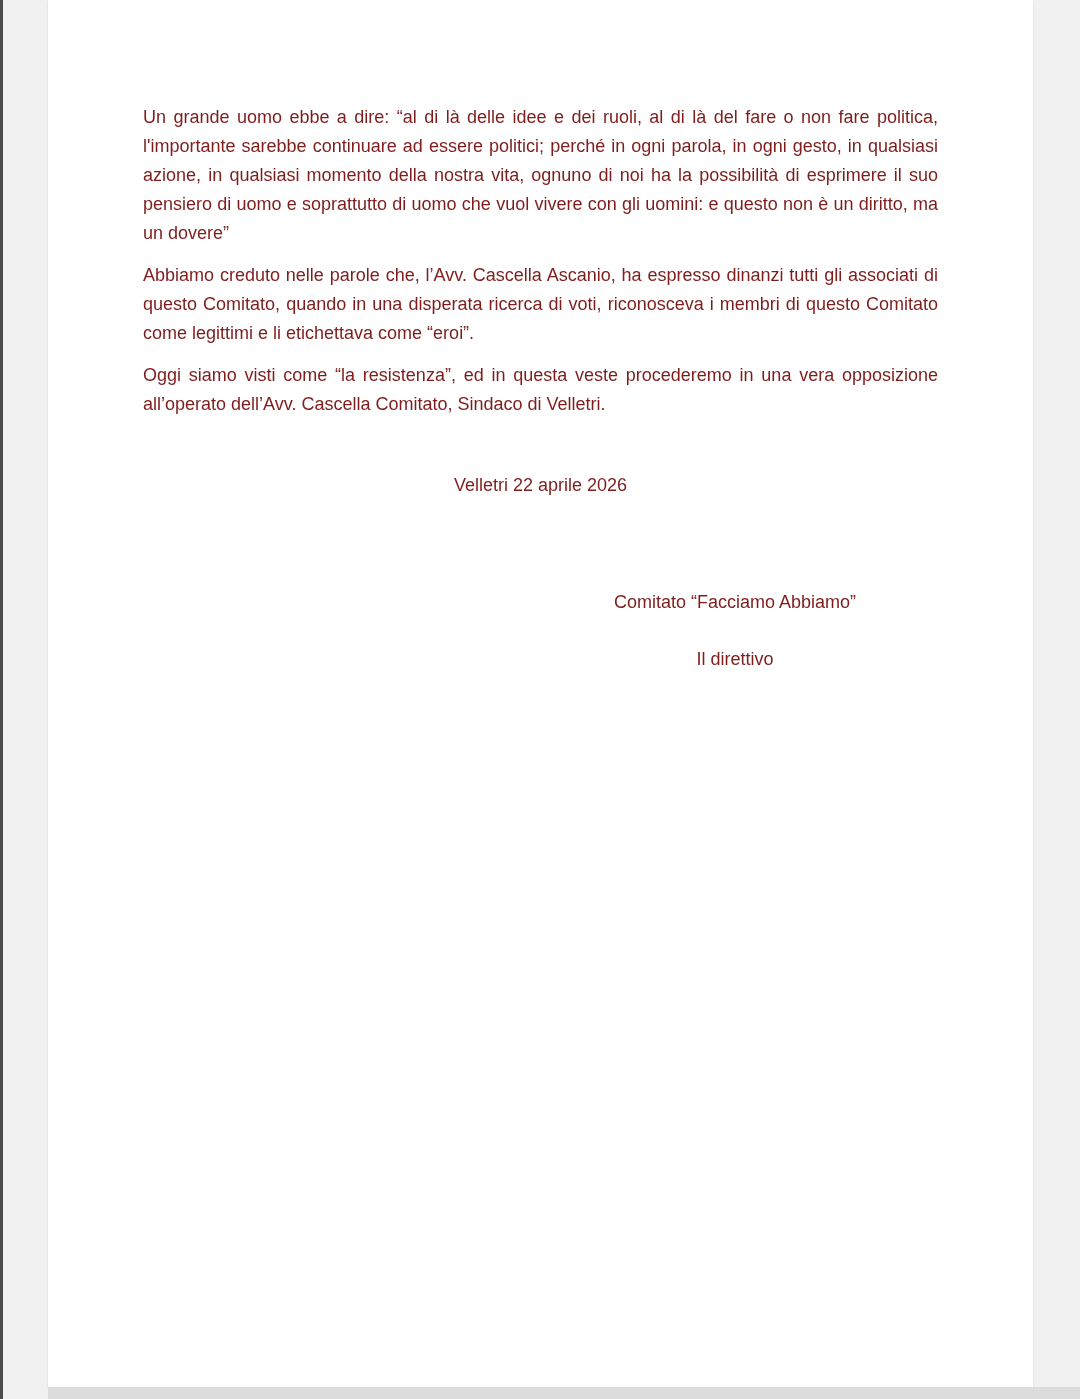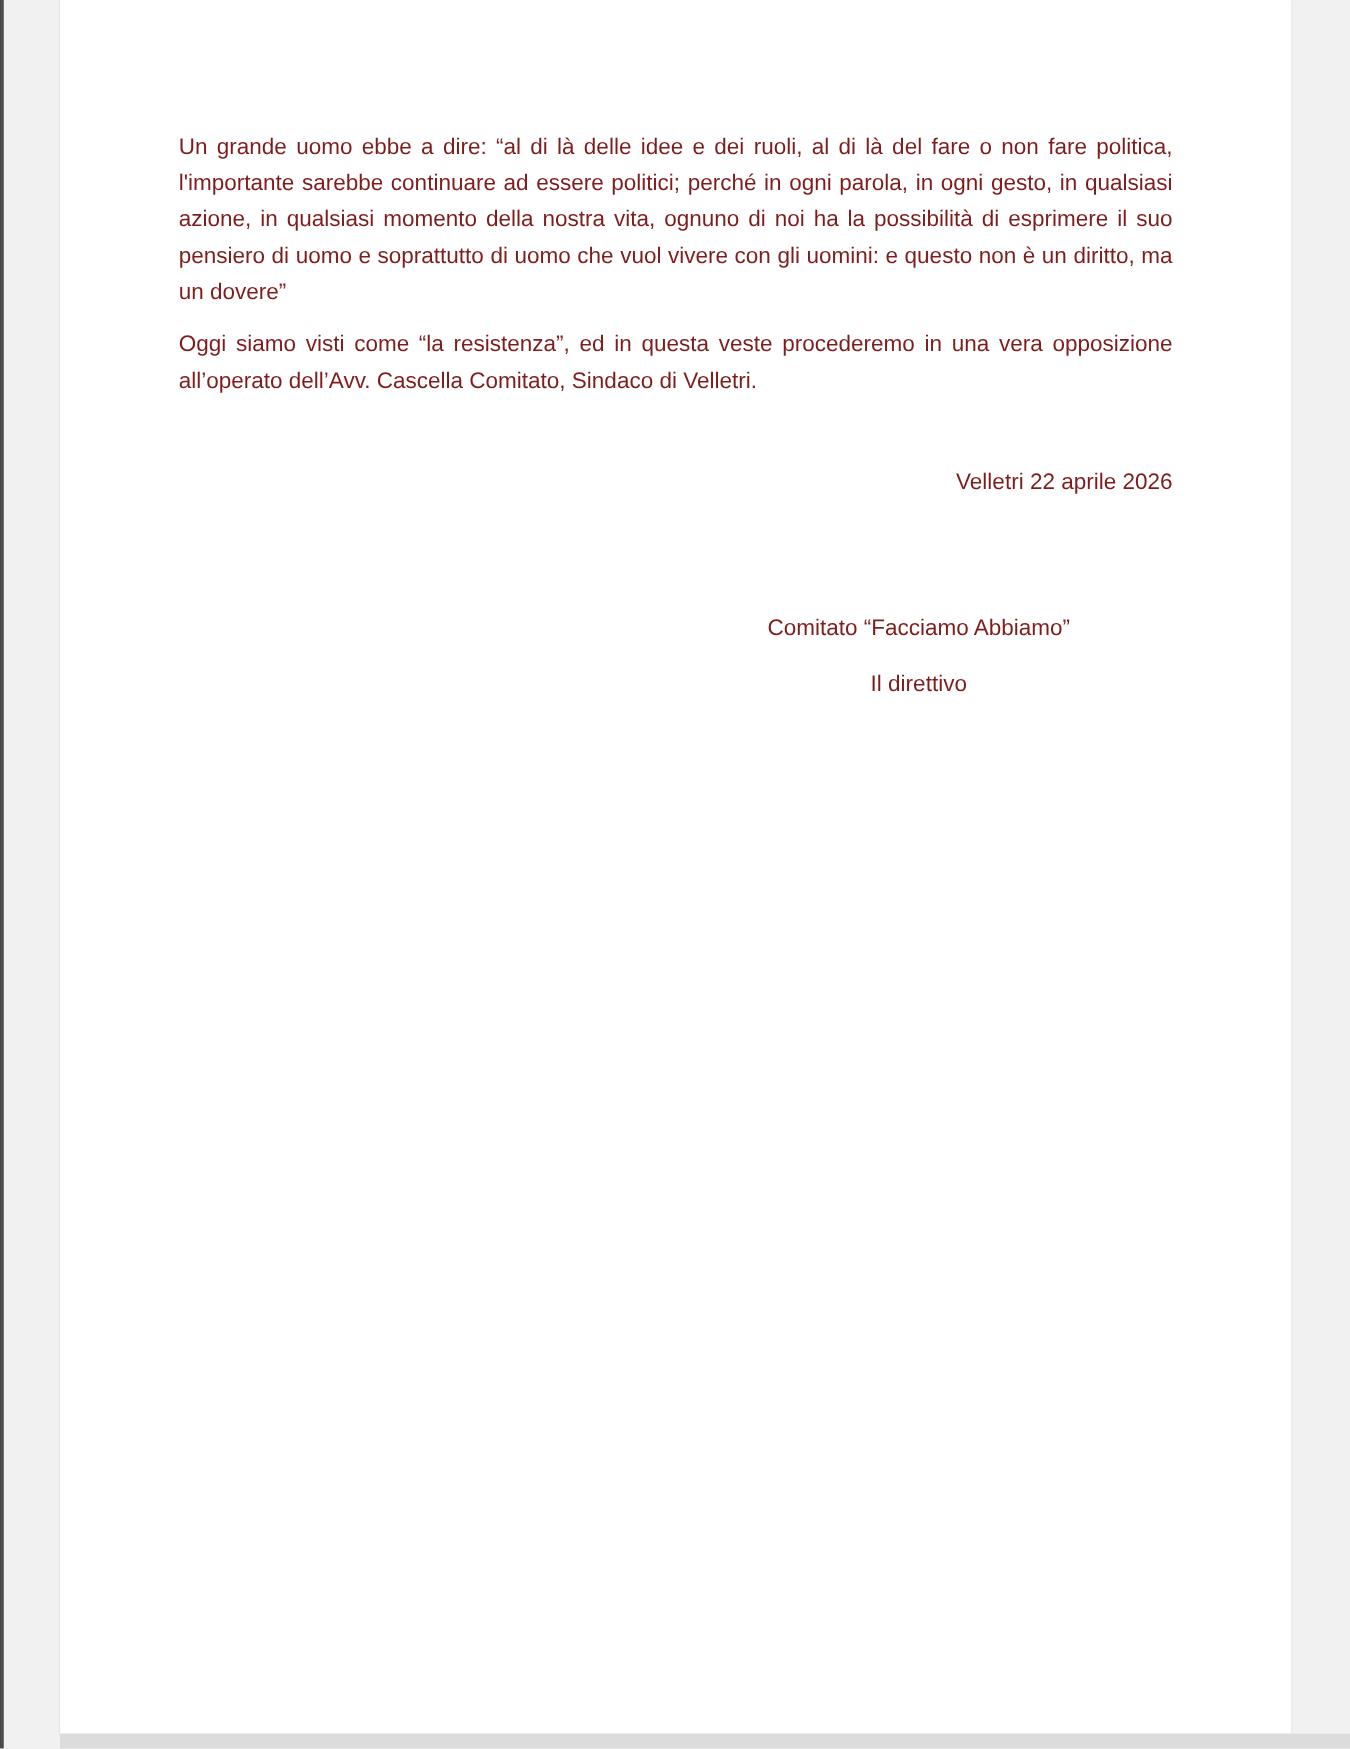--- a/index.html
+++ b/index.html
@@ -46,43 +46,44 @@
     font-size: 18px;
     line-height: 29px;
   }
   .para {
     margin: 0 0 13px 0;
     text-align: justify;
     text-justify: inter-word;
   }
   .dateline {
     margin: 52px 0 16px 0;
-    text-align: right;
+    text-align: center;
   }
   .signature {
     margin: 88px 0 0 392px;
     width: 400px;
     text-align: center;
   }
   .signature p {
     margin: 0;
   }
   .signature p + p {
-    margin-top: 16px;
+    margin-top: 28px;
   }
 </style>
 </head>
 <body>
 
 <div class="canvas">
   <div class="edge-line"></div>
 
   <div class="page">
     <div class="content">
       <p class="para">Un grande uomo ebbe a dire: “al di là delle idee e dei ruoli, al di là del fare o non fare politica, l'importante sarebbe continuare ad essere politici; perché in ogni parola, in ogni gesto, in qualsiasi azione, in qualsiasi momento della nostra vita, ognuno di noi ha la possibilità di esprimere il suo pensiero di uomo e soprattutto di uomo che vuol vivere con gli uomini: e questo non è un diritto, ma un dovere”</p>
+      <p class="para">Abbiamo creduto nelle parole che, l’Avv. Cascella Ascanio, ha espresso dinanzi tutti gli associati di questo Comitato, quando in una disperata ricerca di voti, riconosceva i membri di questo Comitato come legittimi e li etichettava come “eroi”.</p>
       <p class="para">Oggi siamo visti come “la resistenza”, ed in questa veste procederemo in una vera opposizione all’operato dell’Avv. Cascella Comitato, Sindaco di Velletri.</p>
 
       <p class="dateline">Velletri 22 aprile 2026</p>
 
       <div class="signature">
         <p>Comitato “Facciamo Abbiamo”</p>
         <p>Il direttivo</p>
       </div>
     </div>
   </div>

